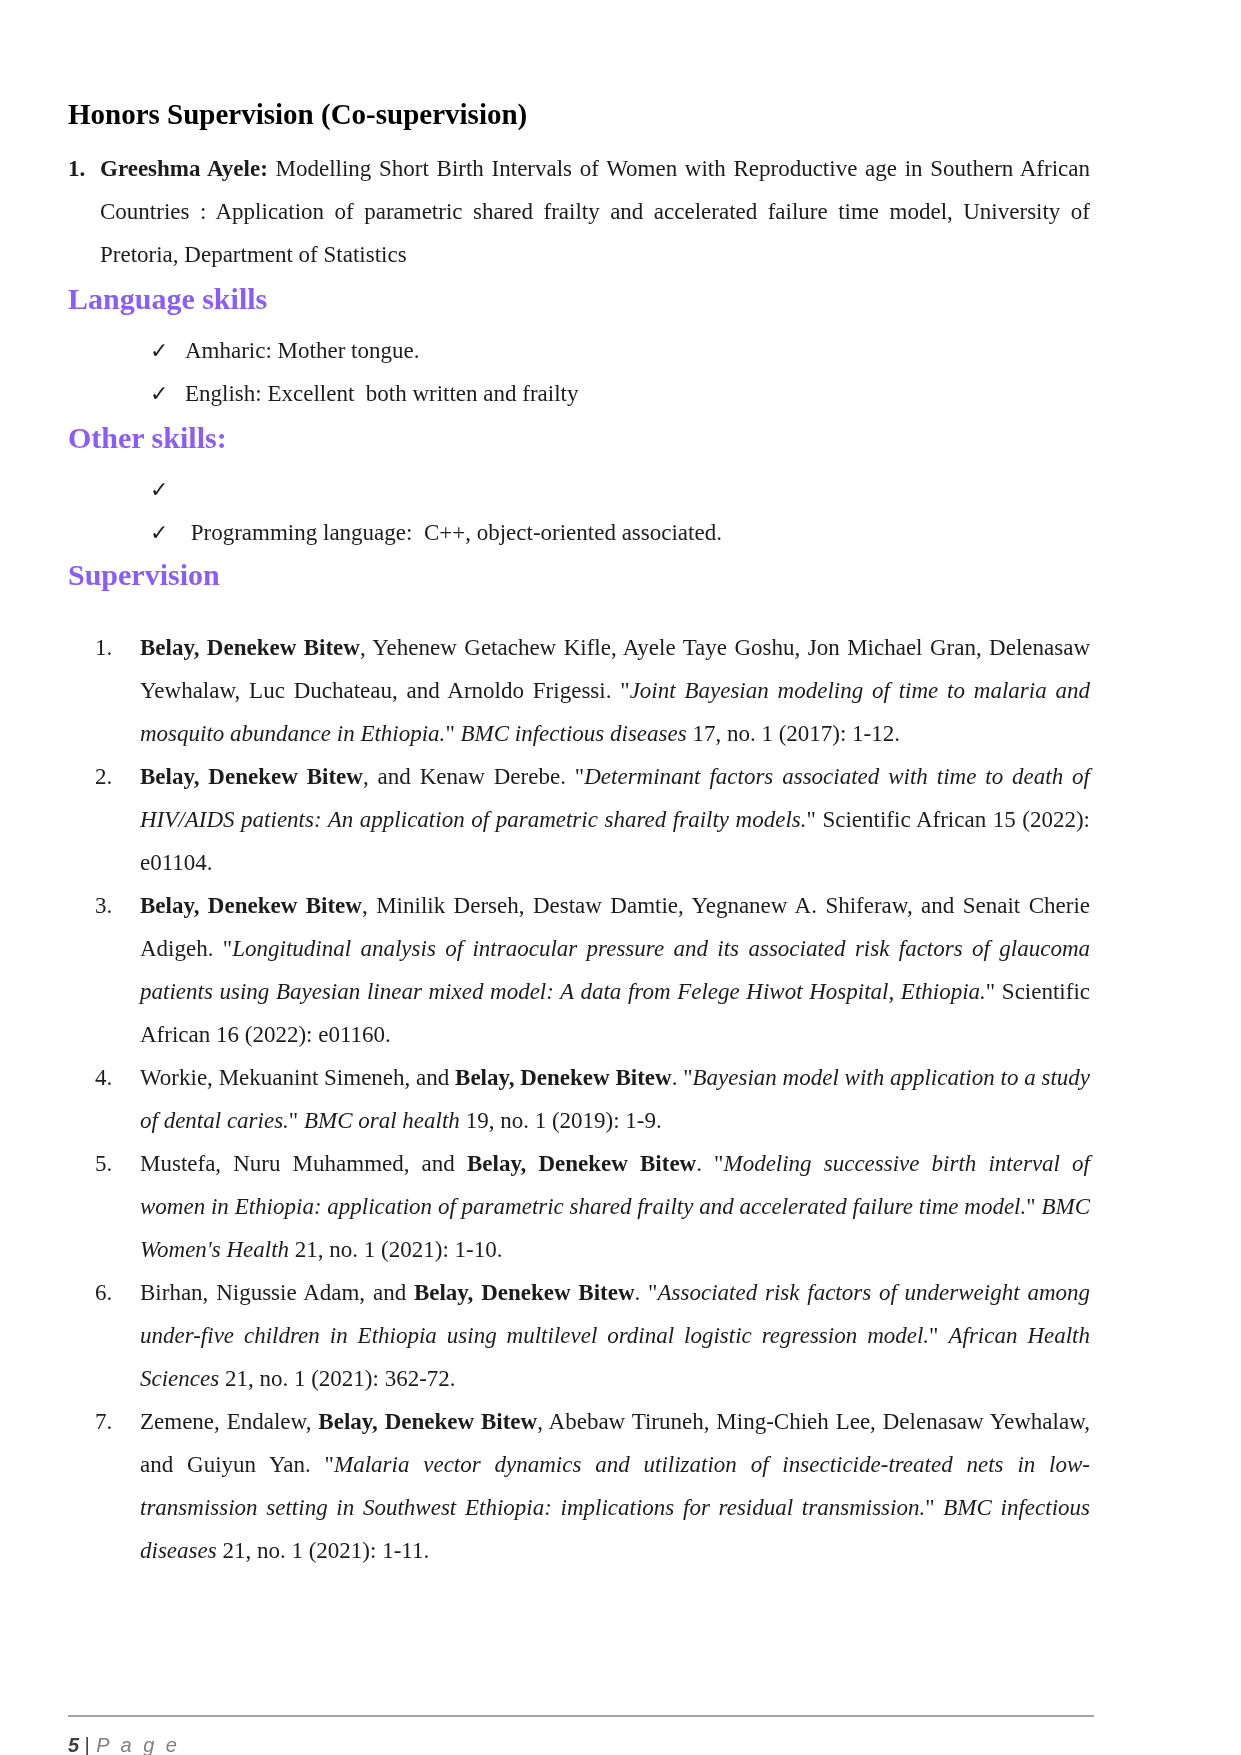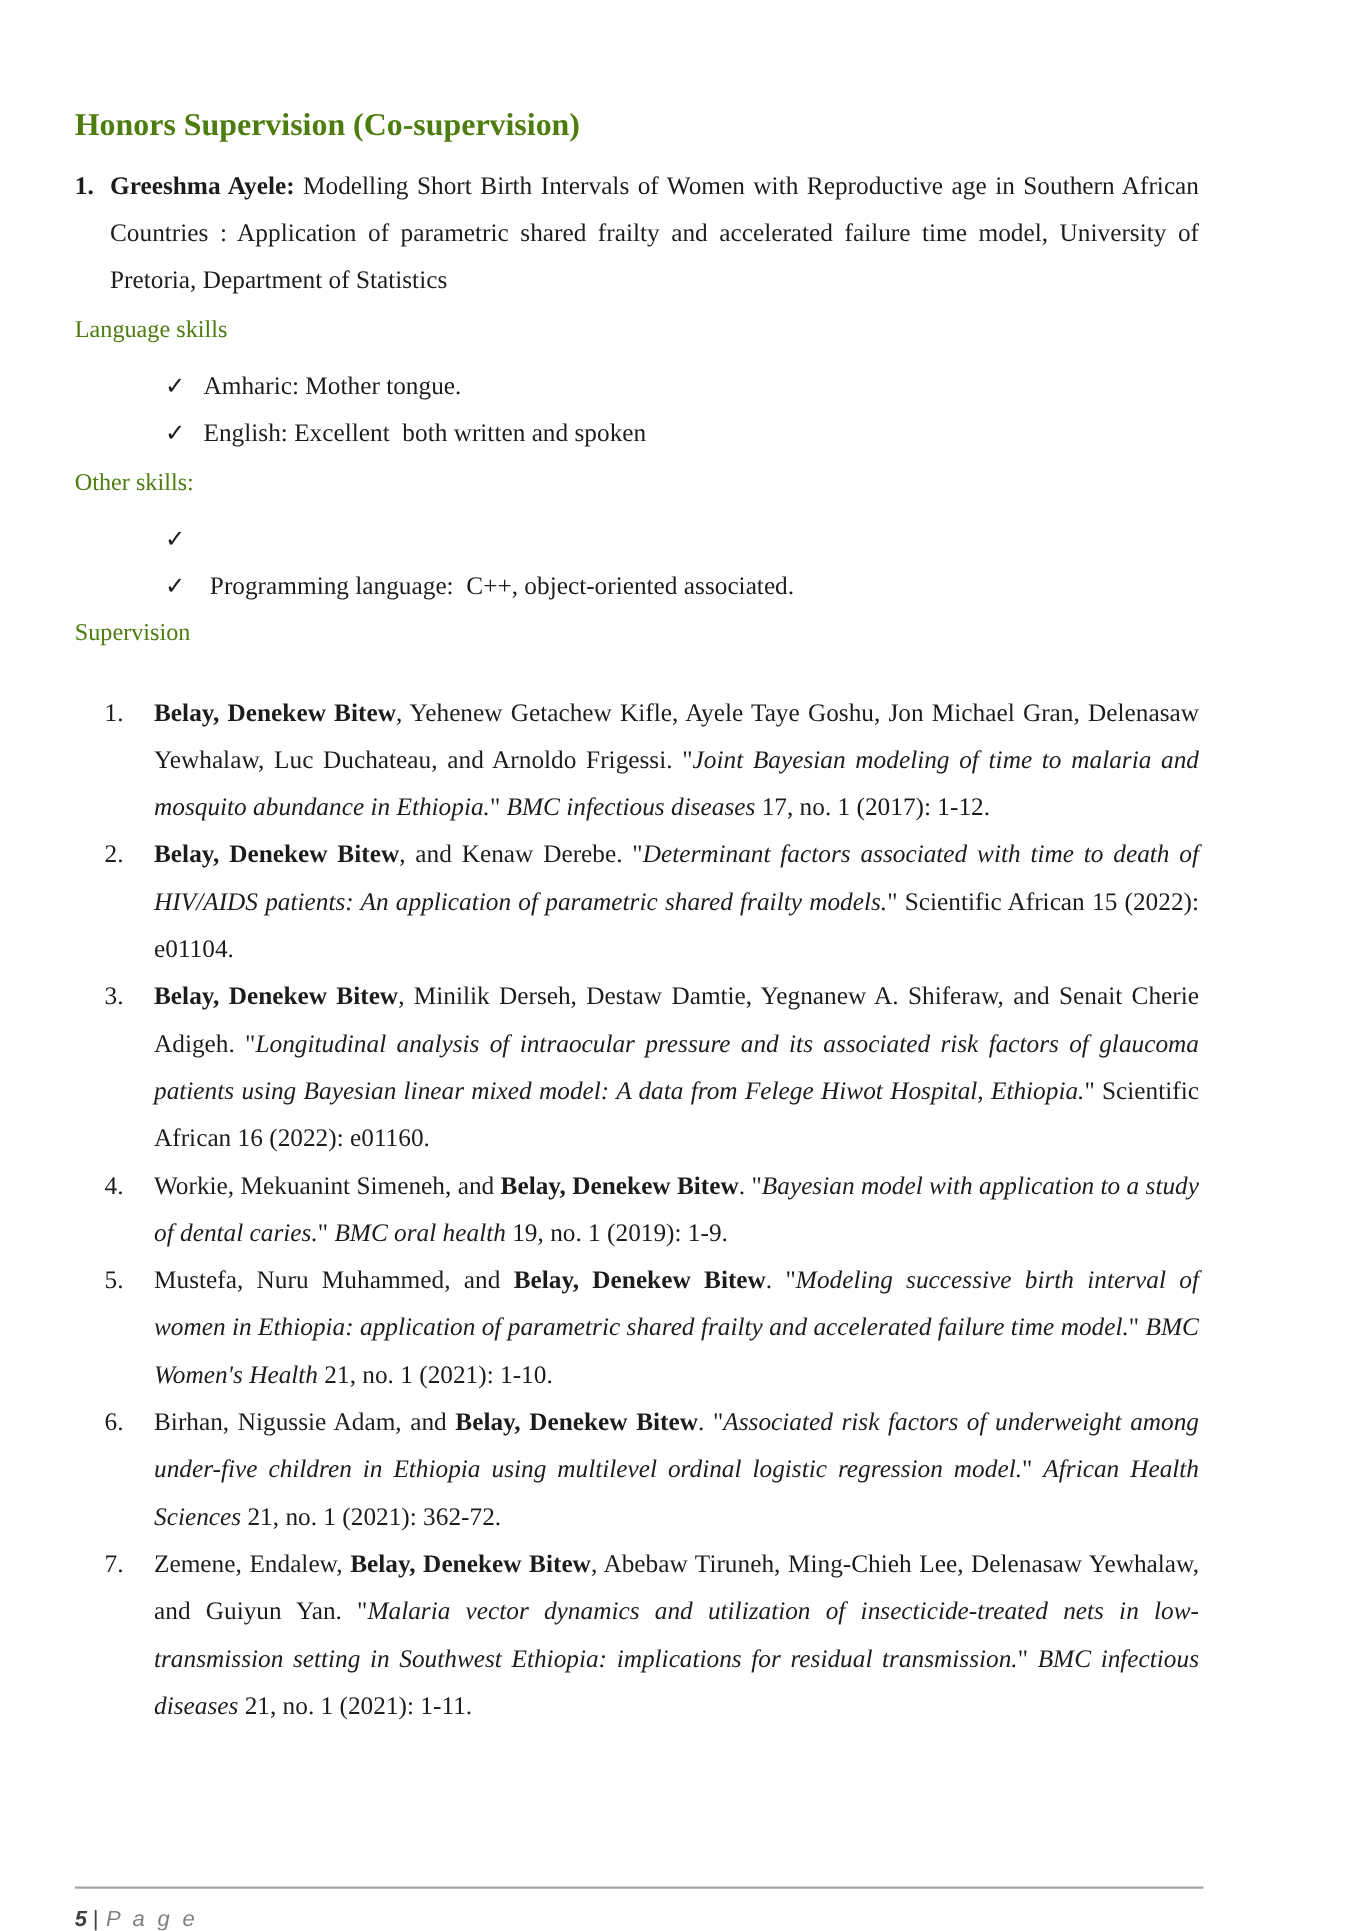--- a/index.html
+++ b/index.html
@@ -14,27 +14,27 @@
     position: relative;
     width: 1241px; height: 1755px;
     padding-left: 68px;
     padding-right: 151px; 
   }
   h1.sec-title {
     margin-top: 96px;
     font-size: 29px;
     line-height: 36px;
     font-weight: bold;
-    color: #4d7c0f;
+    color: #000000;
   }
   h2.sub-title {
-    font-size: 22px;
+    font-size: 30px;
     line-height: 34px;
-    font-weight: normal;
-    color: #4d7c0f;
+    font-weight: bold;
+    color: #8b5cf6;
   }
   
   ol.sup-list { list-style: none; margin-top: 15px; }
   ol.sup-list > li { display: flex; font-size: 23px; line-height: 43px; }
   .sup-num { width: 32px; flex-shrink: 0; font-weight: bold; }
   .sup-text { flex: 1; text-align: justify; }
   .run-bold { font-weight: bold; }
   .run-italic { font-style: italic; }
   .run-normal { font-weight: normal; font-style: normal; }
   
@@ -83,21 +83,21 @@
 
   <h2 class="sub-title" id="lang-heading">Language skills</h2>
 
   <ul class="checks" id="lang-list">
       <li>
         <span class="check-glyph">✓</span>
         <span class="check-text">Amharic: Mother tongue.</span>
       </li>
       <li>
         <span class="check-glyph">✓</span>
-        <span class="check-text">English: Excellent  both written and spoken</span>
+        <span class="check-text">English: Excellent  both written and frailty</span>
       </li>
     </ul>
 
   <h2 class="sub-title" id="other-heading">Other skills:</h2>
 
   <ul class="checks" id="other-list">
       <li>
         <span class="check-glyph">✓</span>
       </li>
       <li>

